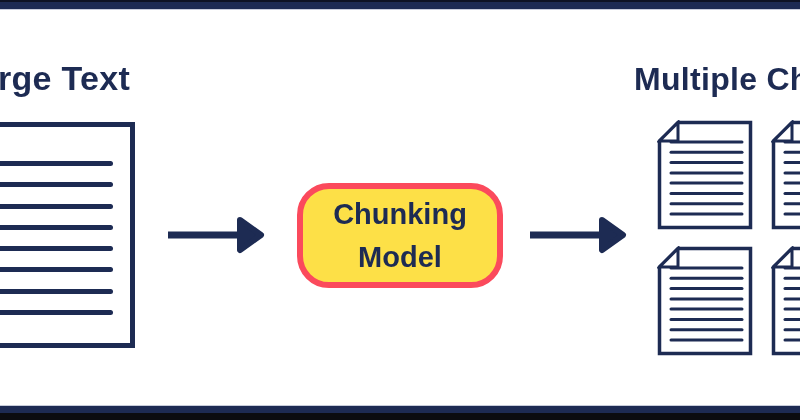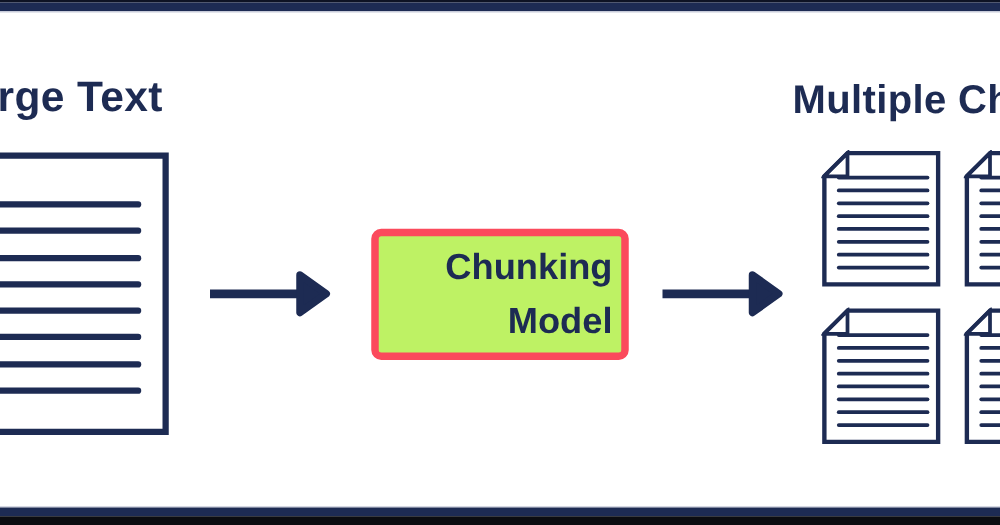--- a/index.html
+++ b/index.html
@@ -50,24 +50,24 @@
     background: #1d2b53;
   }
 
   
   .chunk-box {
     position: absolute;
     left: 297px; top: 183px;
     width: 206px; height: 105px;
     box-sizing: border-box;
     border: 6px solid #fb4a5c;
-    border-radius: 8px;
-    background: #bef264;
+    border-radius: 32px;
+    background: #fde047;
     display: flex; align-items: center; justify-content: center;
-    text-align: right;
+    text-align: center;
   }
   .chunk-box span {
     color: #1d2b53;
     font-weight: 700;
     font-size: 29px;
     line-height: 1.45;
     width: 180px;
   }
 
   .abs { position: absolute; }

